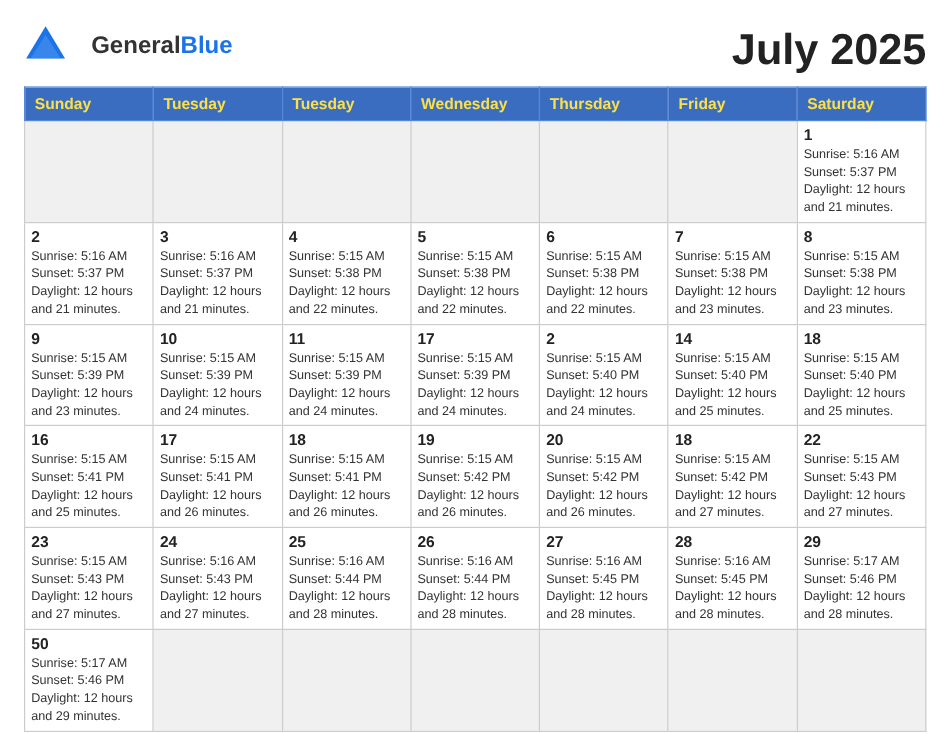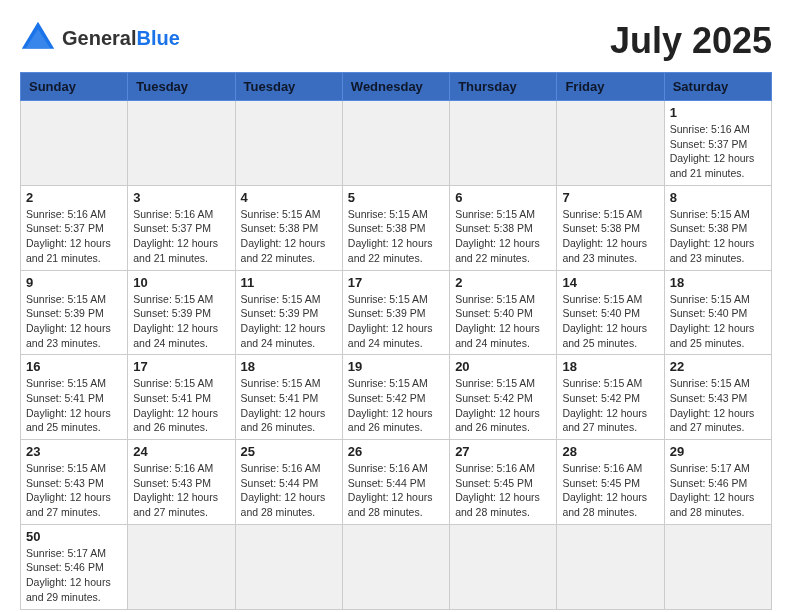--- a/index.html
+++ b/index.html
@@ -37,21 +37,21 @@
       font-size: 15px;
       color: #444;
     }
     .calendar {
       width: 100%;
       border-collapse: collapse;
       border: 1px solid #bbb;
     }
     .calendar th {
       background: #3a6dbf;
-      color: #0f172a;
+      color: #fde047;
       font-size: 13px;
       font-weight: bold;
       padding: 6px 8px;
       border: 1px solid #5588dd;
       text-align: left;
       margin-left: 33px;
     }
     .calendar td {
       border: 1px solid #ccc;
       vertical-align: top;
@@ -84,21 +84,21 @@
 </head>
 <body>
 
 <div class="header">
   <div class="logo">
     <svg class="logo-icon" viewBox="0 0 40 40">
       <polygon points="20,2 38,32 2,32" fill="#1a73e8"></polygon>
       <polygon points="20,10 34,32 6,32" fill="#5599ee" opacity="0.5"></polygon>
     </svg>
     <div>
-      <span style="font-size:20px;font-weight:bold;color:#333;">General</span><span style="font-size:20px;font-weight:bold;color:#1a73e8;">Blue</span>
+      <span style="font-size:20px;font-weight:bold;color:#333;margin-left:14px;">General</span><span style="font-size:20px;font-weight:bold;color:#1a73e8;">Blue</span>
     </div>
   </div>
   <div class="title-block">
     <div class="month-title">July 2025</div>
   </div>
 </div>
 
 <table class="calendar">
   <thead>
     <tr>

